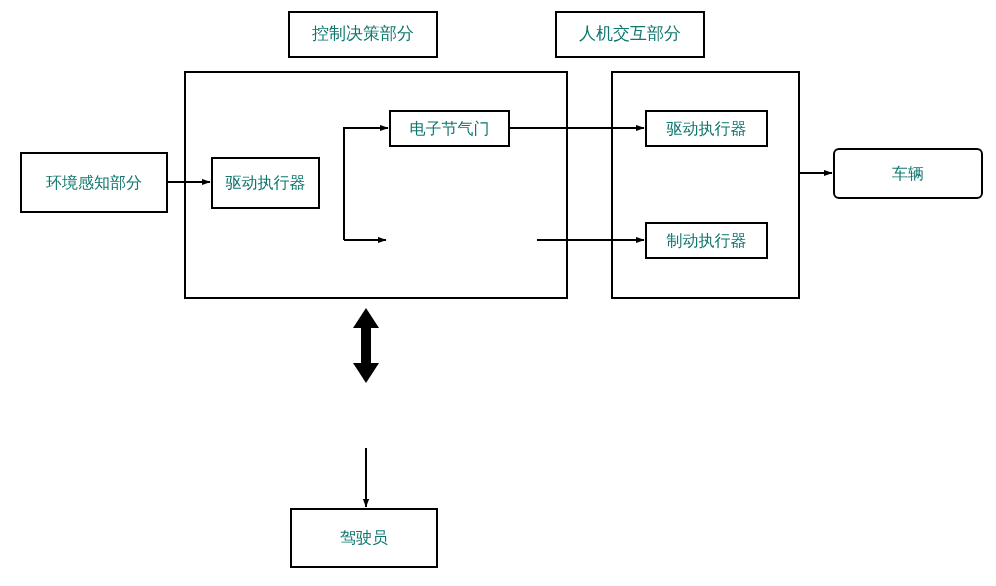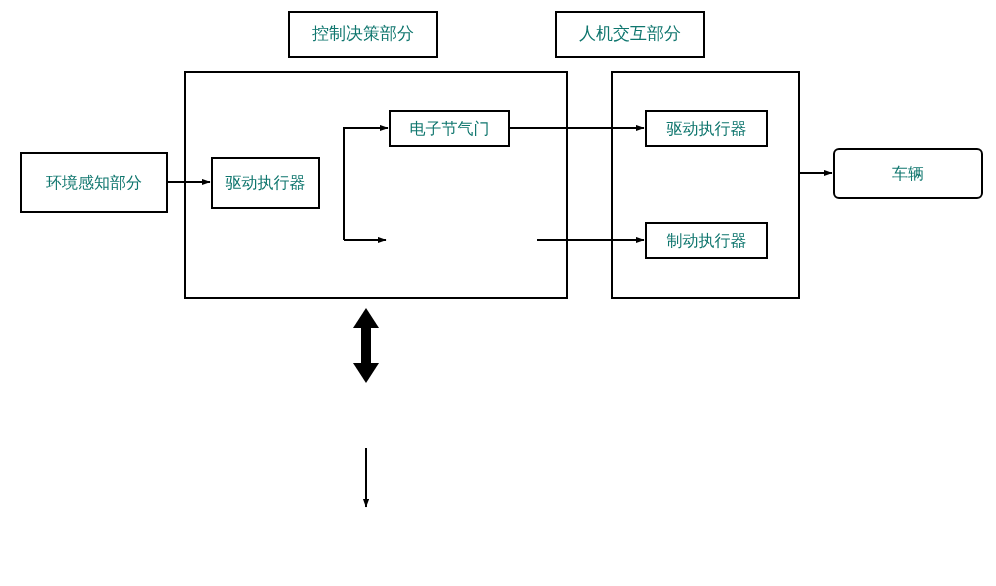--- a/index.html
+++ b/index.html
@@ -105,20 +105,21 @@
   <div class="box node-box" style="left:389px; top:110px; width:121px; height:37px;">电子节气门</div>
 
 
   <div class="box node-box" style="left:645px; top:110px; width:123px; height:37px;">驱动执行器</div>
 
   <div class="box node-box" style="left:645px; top:222px; width:123px; height:37px;">制动执行器</div>
 
   <div class="box node-box" style="left:833px; top:148px; width:150px; height:51px;border-radius:6px;">车辆</div>
 
 
+  <div class="box node-box" style="left:290px; top:508px; width:148px; height:60px;">驾驶员</div>
 
   <svg class="links links-top" viewBox="0 0 996 586">
     <g>
       <rect x="361" y="318" width="10" height="55" fill="#000000"></rect>
       <path d="M366,308 L379,328 L353,328 z" fill="#000000"></path>
       <path d="M366,383 L379,363 L353,363 z" fill="#000000"></path>
     </g>
   </svg>
 
 </div>

